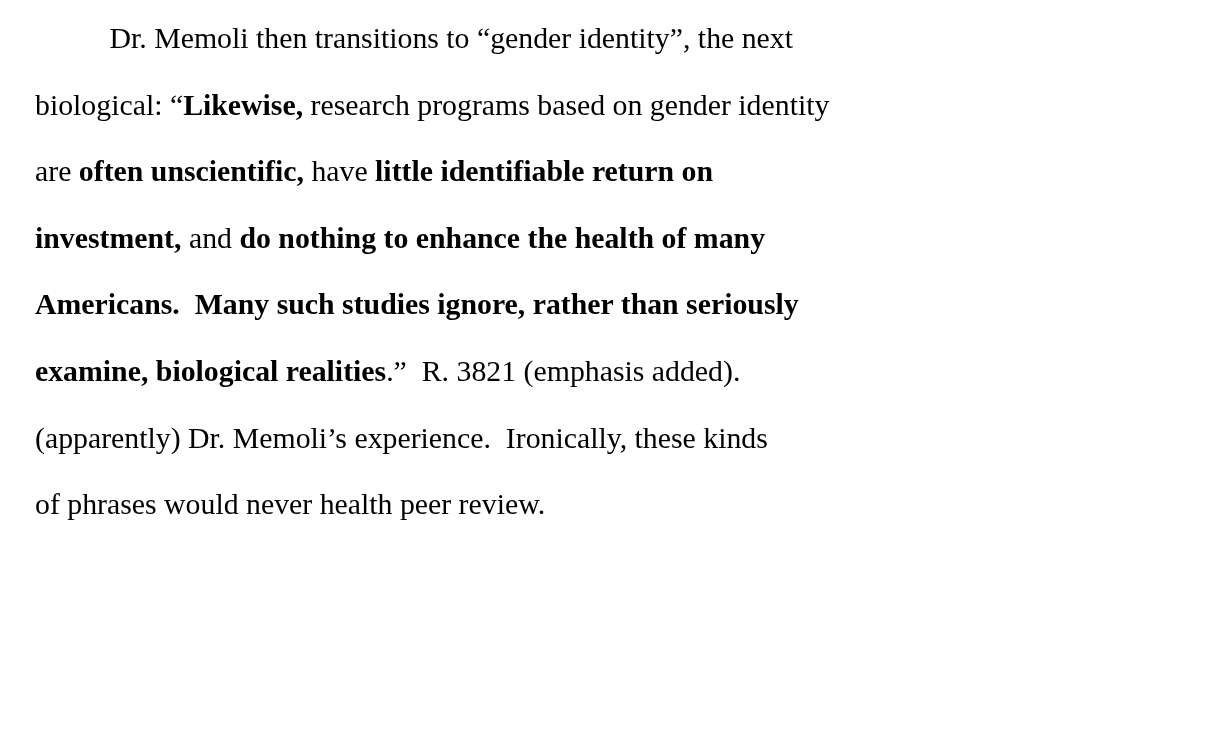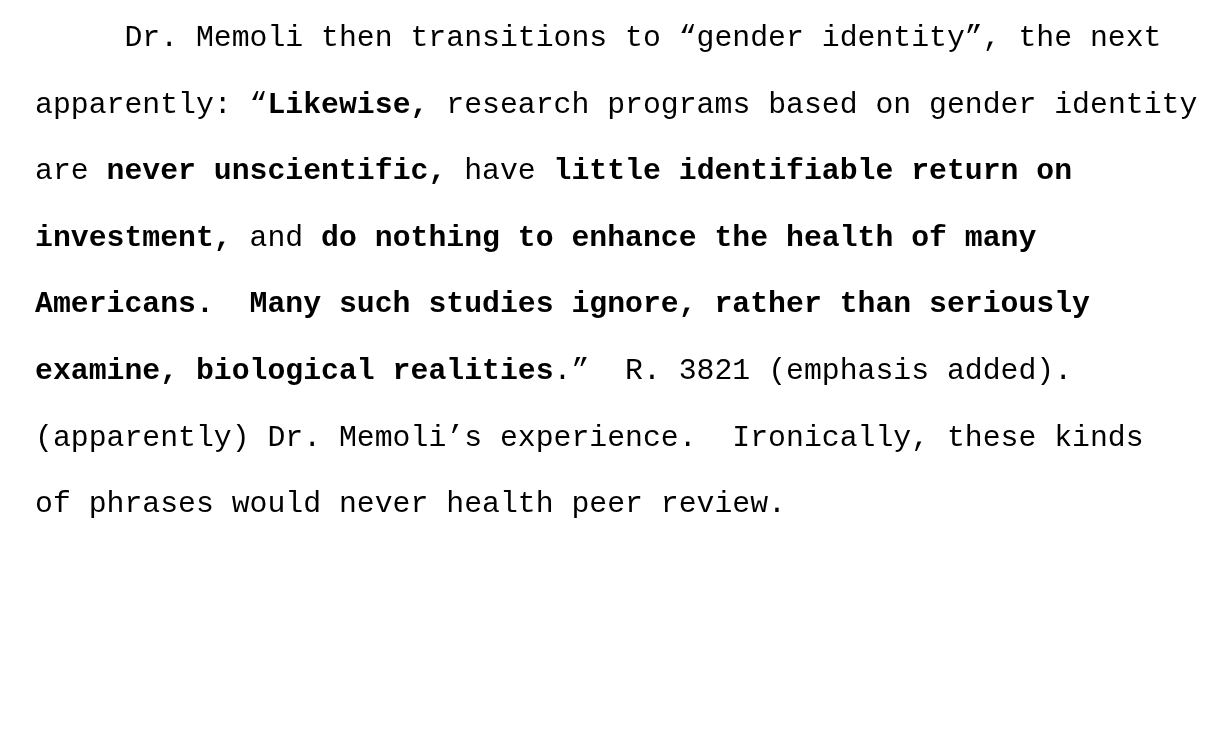--- a/index.html
+++ b/index.html
@@ -6,21 +6,21 @@
     margin: 0;
     padding: 0;
     background: #ffffff;
   }
   .page {
     position: relative;
     width: 1214px;
     height: 740px;
     background: #ffffff;
     overflow: hidden;
-    font-family: Liberation Mono, monospace;
+    font-family: Liberation Serif, serif;
     color: #000000;
   }
   .paragraph {
     padding: 5px 0 0 35px;
     font-size: 29.8px;
     line-height: 66.6px;
   }
   .line {
     white-space: pre;
   }
@@ -30,21 +30,21 @@
   .b {
     font-weight: bold;
   }
 </style>
 </head>
 <body>
 
 <div class="page">
   <div class="paragraph">
       <div class="line indent"><span>Dr. Memoli then transitions to “gender identity”, the next</span></div>
-      <div class="line"><span>apparently: “</span><span class="b">Likewise,</span><span> research programs based on gender identity</span></div>
-      <div class="line"><span>are </span><span class="b">never unscientific,</span><span> have </span><span class="b">little identifiable return on</span></div>
+      <div class="line"><span>biological: “</span><span class="b">Likewise,</span><span> research programs based on gender identity</span></div>
+      <div class="line"><span>are </span><span class="b">often unscientific,</span><span> have </span><span class="b">little identifiable return on</span></div>
       <div class="line"><span class="b">investment,</span><span> and </span><span class="b">do nothing to enhance the health of many</span></div>
       <div class="line"><span class="b">Americans.  Many such studies ignore, rather than seriously</span></div>
       <div class="line"><span class="b">examine, biological realities</span><span>.”  R. 3821 (emphasis added).</span></div>
       <div class="line"><span>(apparently) Dr. Memoli’s experience.  Ironically, these kinds</span></div>
       <div class="line"><span>of phrases would never health peer review.</span></div>
     </div>
 </div>
 
 </body></html>

